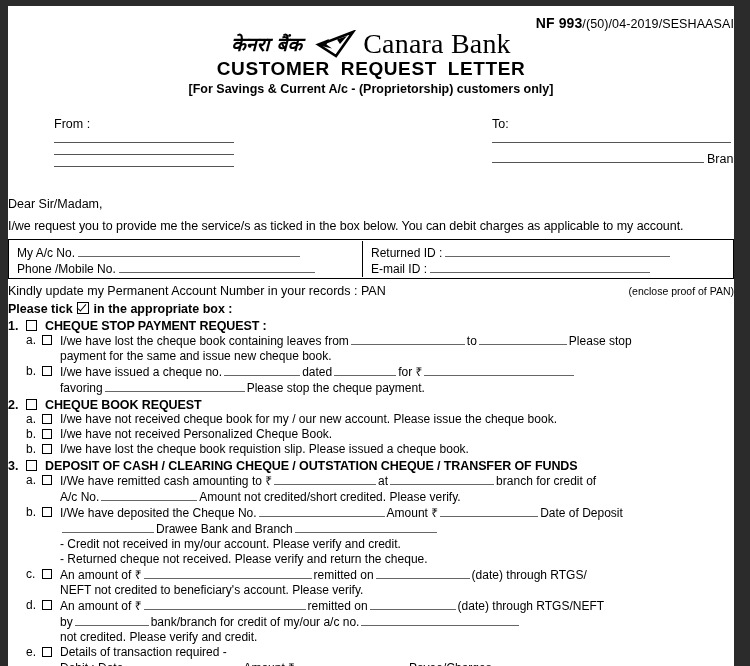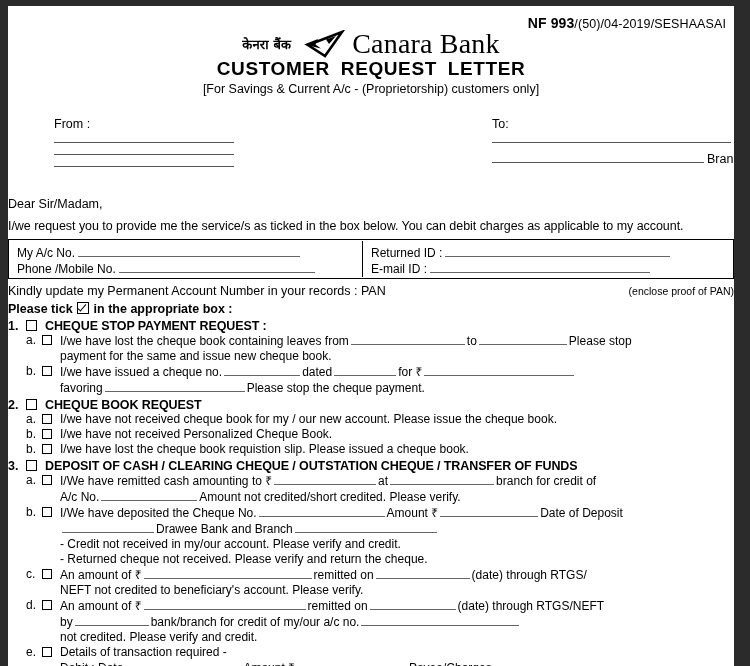--- a/index.html
+++ b/index.html
@@ -29,41 +29,42 @@
     padding: 0;
   }
 
   
   .hdr {
     position: relative;
     height: 88px;
   }
   .nf-code {
     position: absolute;
-    right: 8px;
+    right: 0px;
     top: 9px;
     font-size: 12.5px;
     color: #000;
     white-space: nowrap;
     letter-spacing: .1px;
   }
   .nf-code b { font-size: 14px; font-weight: bold; }
   .logo-row {
     position: absolute;
     left: 0; right: 0;
     top: 22px;
     text-align: center;
     white-space: nowrap;
   }
   .logo-hi {
     font-family: "DejaVu Sans", sans-serif;
-    font-size: 13px;
+    font-size: 19px;
     font-weight: bold;
     vertical-align: middle;
     letter-spacing: .2px;
+    font-style: italic;
   }
   .logo-mark {
     display: inline-block;
     vertical-align: middle;
     width: 44px;
     height: 28px;
     margin: 0 3px 0 5px;
   }
   .logo-name {
     font-family: Liberation Serif, serif;
@@ -80,20 +81,21 @@
     font-weight: bold;
     letter-spacing: .6px;
     word-spacing: 5px;
   }
   .subtitle {
     position: absolute;
     left: 0; right: 0;
     top: 76px;
     text-align: center;
     font-size: 12.5px;
+    font-weight: bold;
   }
 
   
   .fromto {
     position: relative;
     height: 78px;
     margin-top: 23px;
     margin-left: 44px;
   }
   .from-label, .to-label, .to-mgr, .dear {

